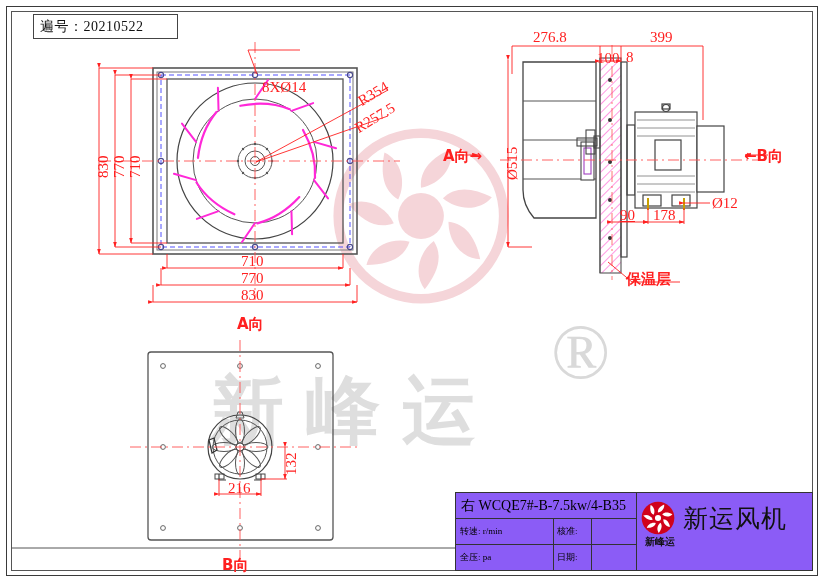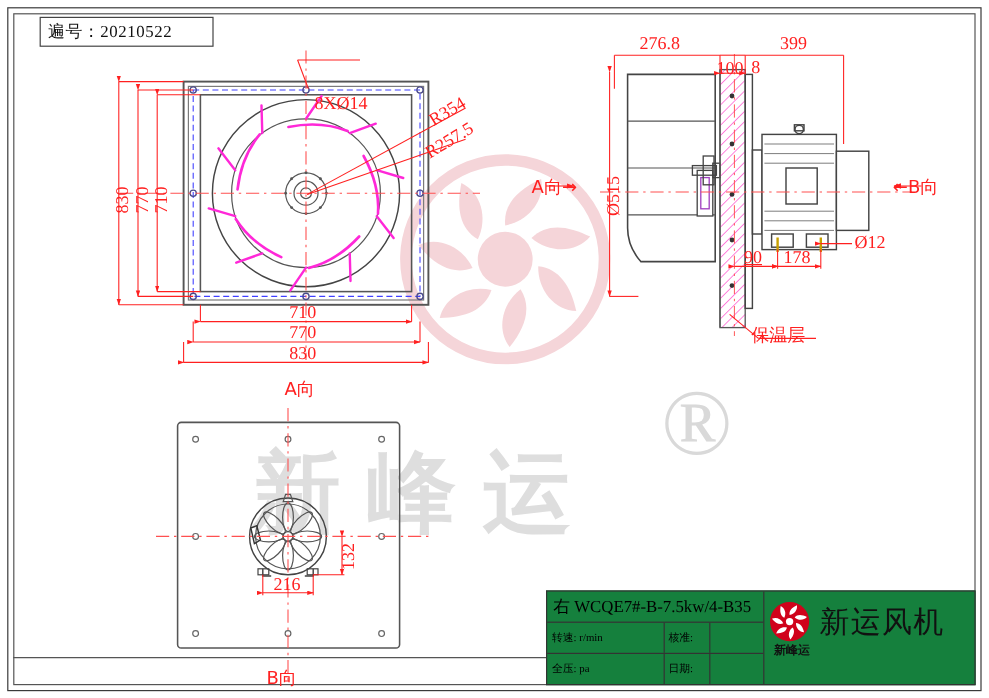--- a/index.html
+++ b/index.html
@@ -66,40 +66,40 @@
     font-size: 15px; white-space: nowrap;
     z-index: 12; line-height: 1;
   }
   .dimtext.v {
     transform-origin: 0 0;
     transform: rotate(-90deg);
   }
   .viewlabel {
     position: absolute; color: #ff2020;
     font-family: "DejaVu Sans", sans-serif;
-    font-size: 15px; white-space: nowrap; z-index: 12;
+    font-size: 15px; white-space: nowrap; z-index: 12; font-weight: bold;
   }
   .leadertext {
     position: absolute; color: #ff2020;
     font-family: "Liberation Serif", serif;
     font-size: 15px; white-space: nowrap; z-index: 14;
   }
   .rot-r354 {
     transform-origin: 0 0;
     transform: rotate(-31deg);
   }
   .rot-r2575 {
     transform-origin: 0 0;
     transform: rotate(-31deg);
   }
   
   .tb {
     position: absolute; left: 455px; top: 492px;
     width: 358px; height: 79px;
-    border: 1px solid #333; background: #15803d;
+    border: 1px solid #333; background: #8b5cf6;
     z-index: 25;
     display: flex;
   }
   .tb-left { width: 181px; border-right: 1px solid #333; display:flex; flex-direction:column; }
   .tb-title {
     height: 26px; border-bottom: 1px solid #333;
     display: flex; align-items: center; padding-left: 5px;
     font-size: 14px; color: #000;
     font-family: "Liberation Serif", serif;
     white-space: nowrap;

